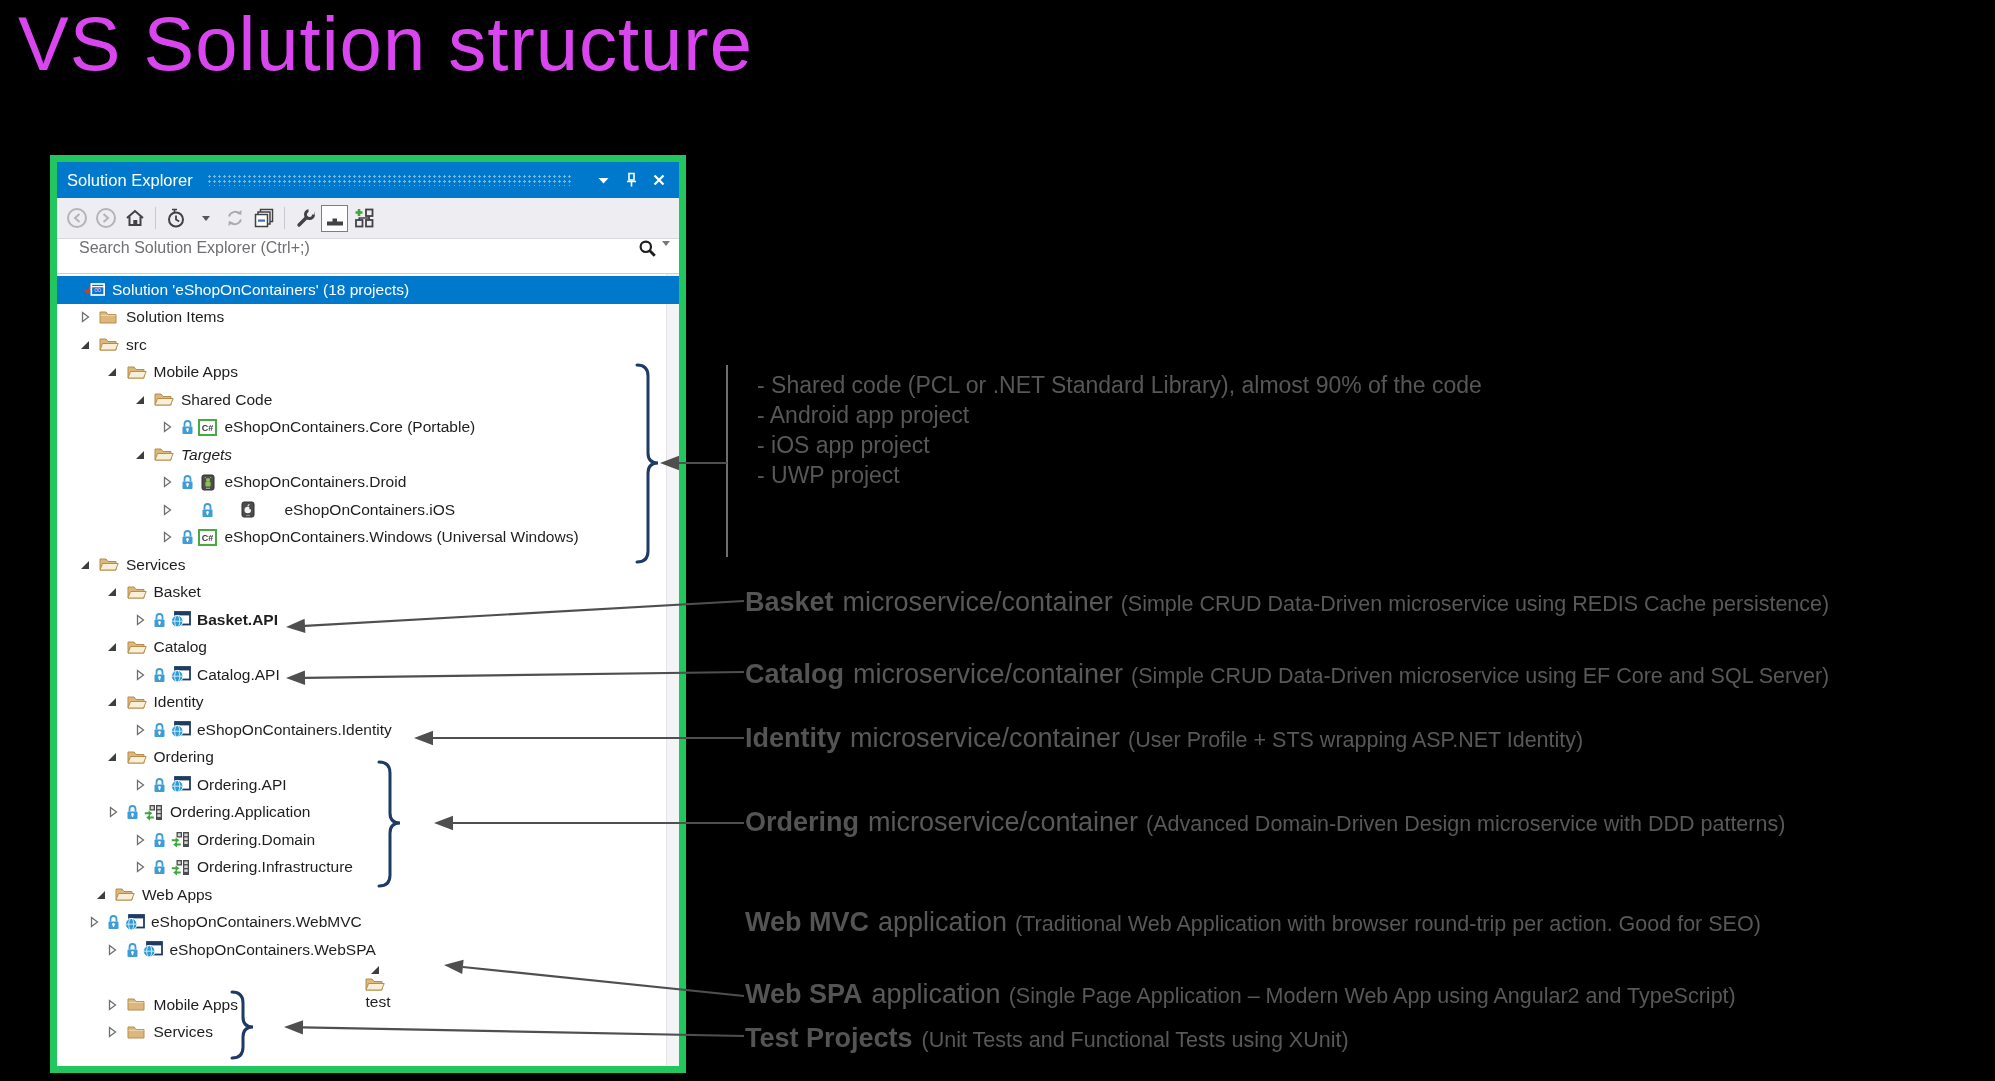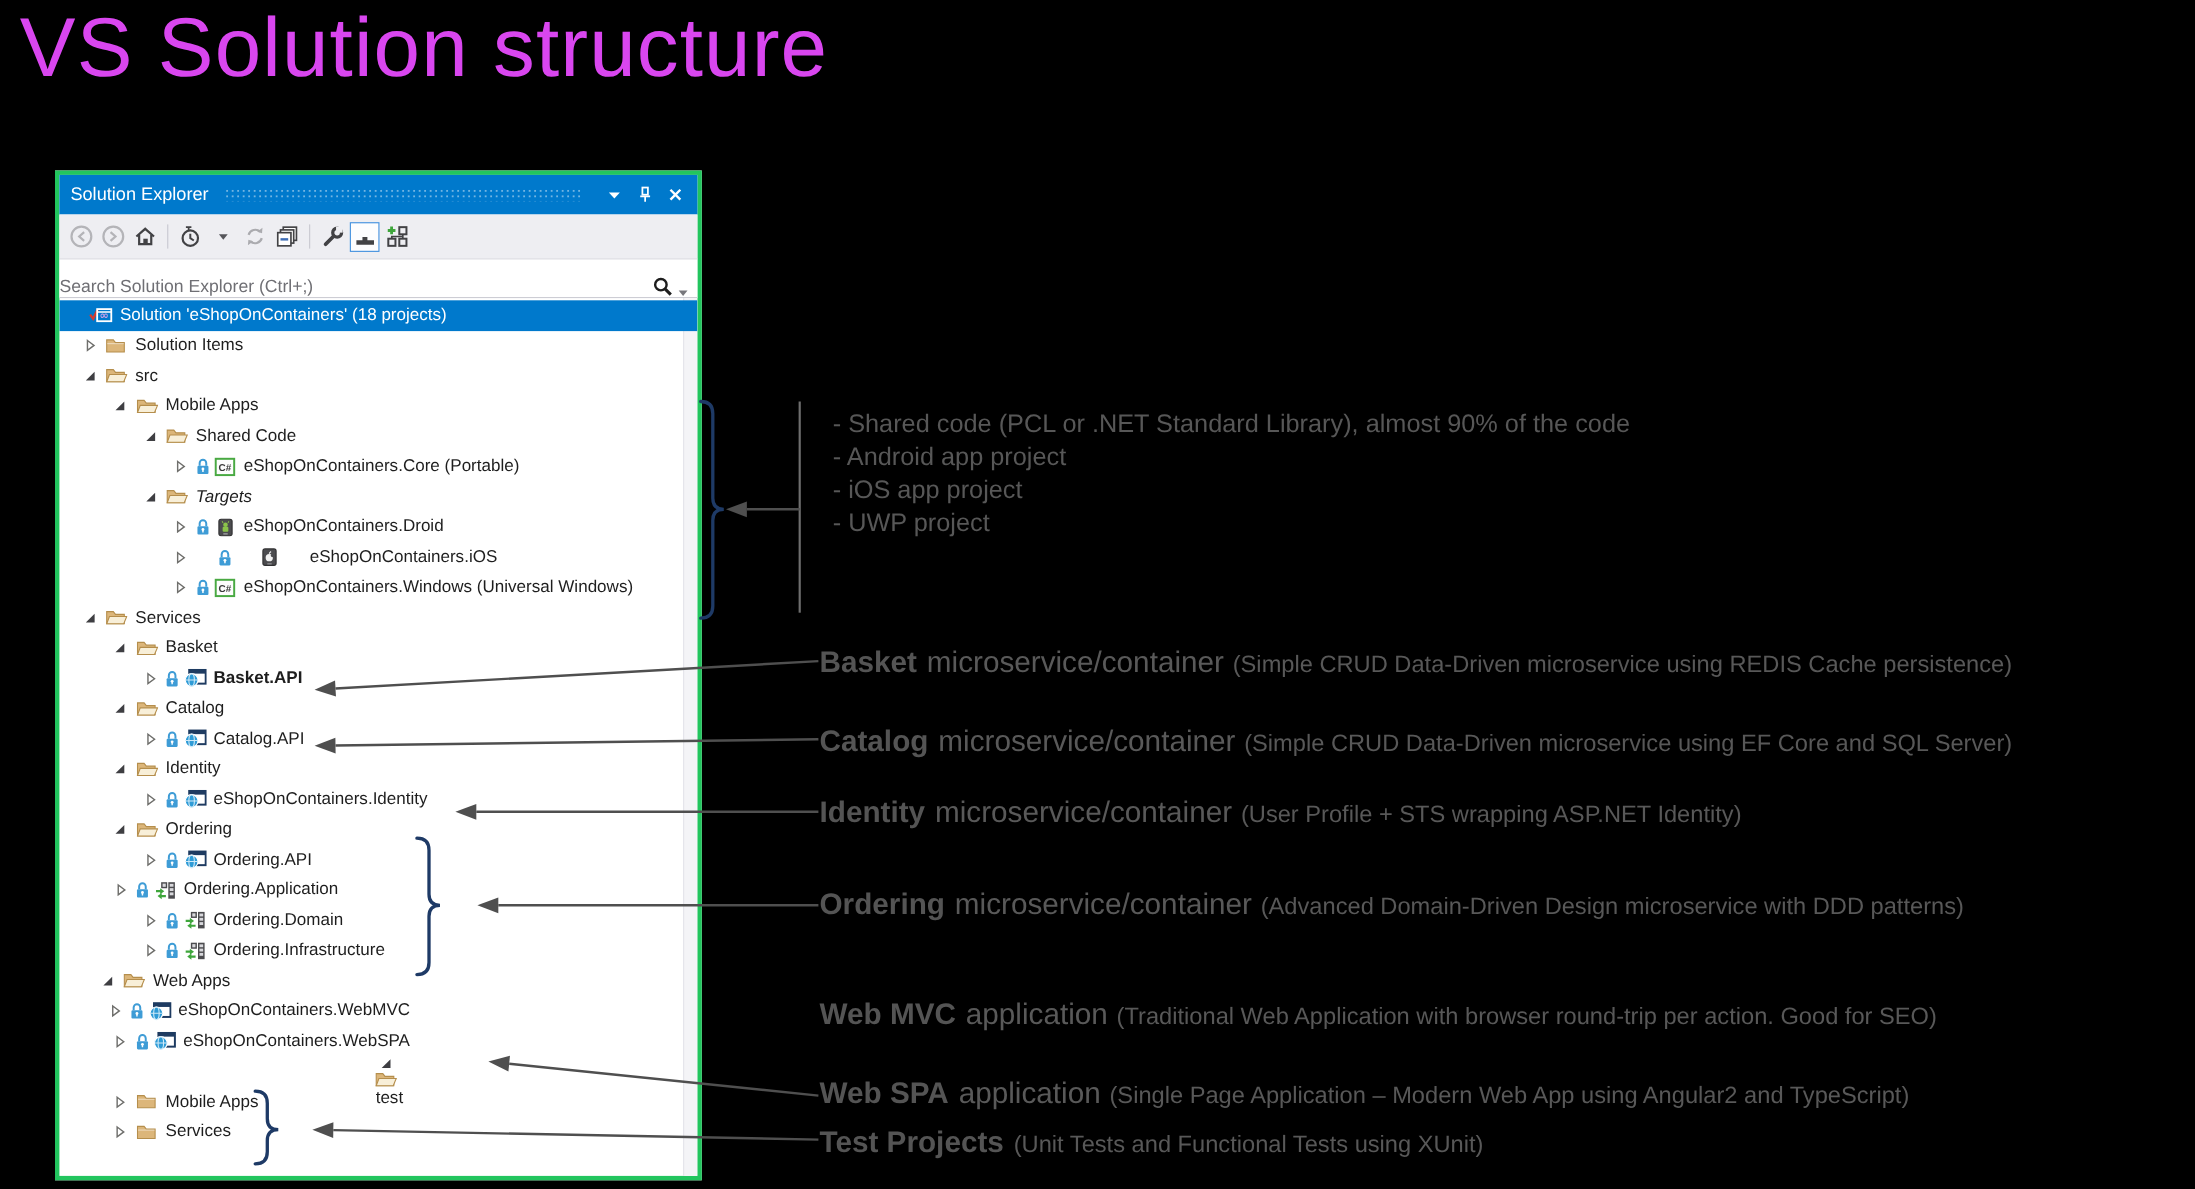--- a/index.html
+++ b/index.html
@@ -6,34 +6,34 @@
   body{
     width:1995px;height:1081px;background:#000;overflow:hidden;position:relative;
     font-family:"Liberation Sans",sans-serif;
   }
   .slide-title{
     position:absolute;left:18px;top:0px;font-size:76px;font-weight:400;
     color:#d946ef;letter-spacing:1px;
   }
   
   .panel{
-    position:absolute;left:50px;top:155px;width:588px;height:918px;background:#fff;
-    border:4px solid #22c55e;box-sizing:border-box;display:flex;flex-direction:column;z-index:5;
+    position:absolute;left:50px;top:155px;width:636px;height:918px;background:#fff;
+    border:7px solid #22c55e;box-sizing:border-box;display:flex;flex-direction:column;z-index:5;
   }
   .titlebar{height:36px;background:#0079cc;display:flex;align-items:center;padding:0 8px 0 10px;flex:0 0 auto;}
   .tb-title{color:#fff;font-size:16.5px;}
   .tb-dots{flex:1;height:12px;margin:0 14px;
     background-image:radial-gradient(rgba(255,255,255,.45) 1.1px, transparent 1.3px);
     background-size:5px 5px;}
   .tb-ic{width:24px;height:24px;display:flex;align-items:center;justify-content:center;margin-left:4px;cursor:default;}
   .toolbar{height:40px;background:#eeeef2;border-bottom:1px solid #d8d8de;display:flex;align-items:center;padding:0 6px;gap:2px;flex:0 0 auto;}
   .tbtn{width:27px;height:27px;display:flex;align-items:center;justify-content:center;box-sizing:border-box;}
   .tbtn.active{border:1px solid #3e8ddd;background:#fdfdfe;}
   .tsep{width:1px;height:22px;background:#c8c8d0;margin:0 5px;}
-  .searchrow{height:34px;background:#fff;border-bottom:1px solid #cdcdd4;display:flex;align-items:flex-end;padding:0 8px 0 0;flex:0 0 auto;}
+  .searchrow{height:34px;background:#fff;border-bottom:1px solid #cdcdd4;display:flex;align-items:flex-start;padding:0 8px 0 22px;flex:0 0 auto;}
   .search-text{color:#6f6f74;font-size:16px;flex:1;}
   .searchrow .sic{display:flex;align-items:center;margin-left:4px;}
   .tree{flex:1;position:relative;padding-top:2px;overflow:hidden;}
   .scrollstrip{position:absolute;top:0;right:0;bottom:0;width:12px;background:#f4f4f7;border-left:1px solid #e4e4e9;z-index:0;}
   .row{height:27.5px;display:flex;align-items:center;font-size:15.5px;color:#1e1e1e;white-space:nowrap;position:relative;z-index:1;}
   .row.sel{background:#0079cc;color:#fff;}
   .exp{width:15px;margin-right:6px;flex:0 0 auto;display:flex;align-items:center;justify-content:center;}
   .lock{width:13px;margin-right:3px;flex:0 0 auto;display:flex;align-items:center;}
   .picon{width:22px;margin-right:6px;flex:0 0 auto;display:flex;align-items:center;justify-content:center;}
   .lbl.b{font-weight:bold;}
@@ -599,21 +599,21 @@
           </svg>
         </span>
         <span class="picon">
           <svg width="20" height="17" viewBox="0 0 20 17">
             <polygon points="1,3 7,3 9,5.5 17,5.5 17,14 1,14" fill="#dcb67a" stroke="#b58e4c" stroke-width="1"></polygon>
             <polygon points="3.5,7.5 19.2,7.5 16.5,14 1,14" fill="#f8efd8" stroke="#b58e4c" stroke-width="1"></polygon>
           </svg>
         </span>
         <span class="lbl">Web Apps</span>
       </div>
-      <div class="row" style="padding-left: 43px; align-items: center;">
+      <div class="row" style="padding-left: 29px; align-items: center;">
         <span class="exp">
           <svg width="12" height="12" viewBox="0 0 12 12">
             <polygon points="3.5,1.5 9.5,6 3.5,10.5" fill="#fff" stroke="#6f6f6c" stroke-width="1.3"></polygon>
           </svg>
         </span>
         <span class="lock">
           <svg width="13" height="16" viewBox="0 0 13 16">
             <path d="M3.5 7.5 V5 a3 3 0 0 1 6 0 V7.5" fill="none" stroke="#3e9cd6" stroke-width="1.8"></path>
             <rect x="1.5" y="7.5" width="10" height="7.5" rx="1" fill="#3e9cd6"></rect>
             <circle cx="6.5" cy="10.4" r="1.3" fill="#fff"></circle>

